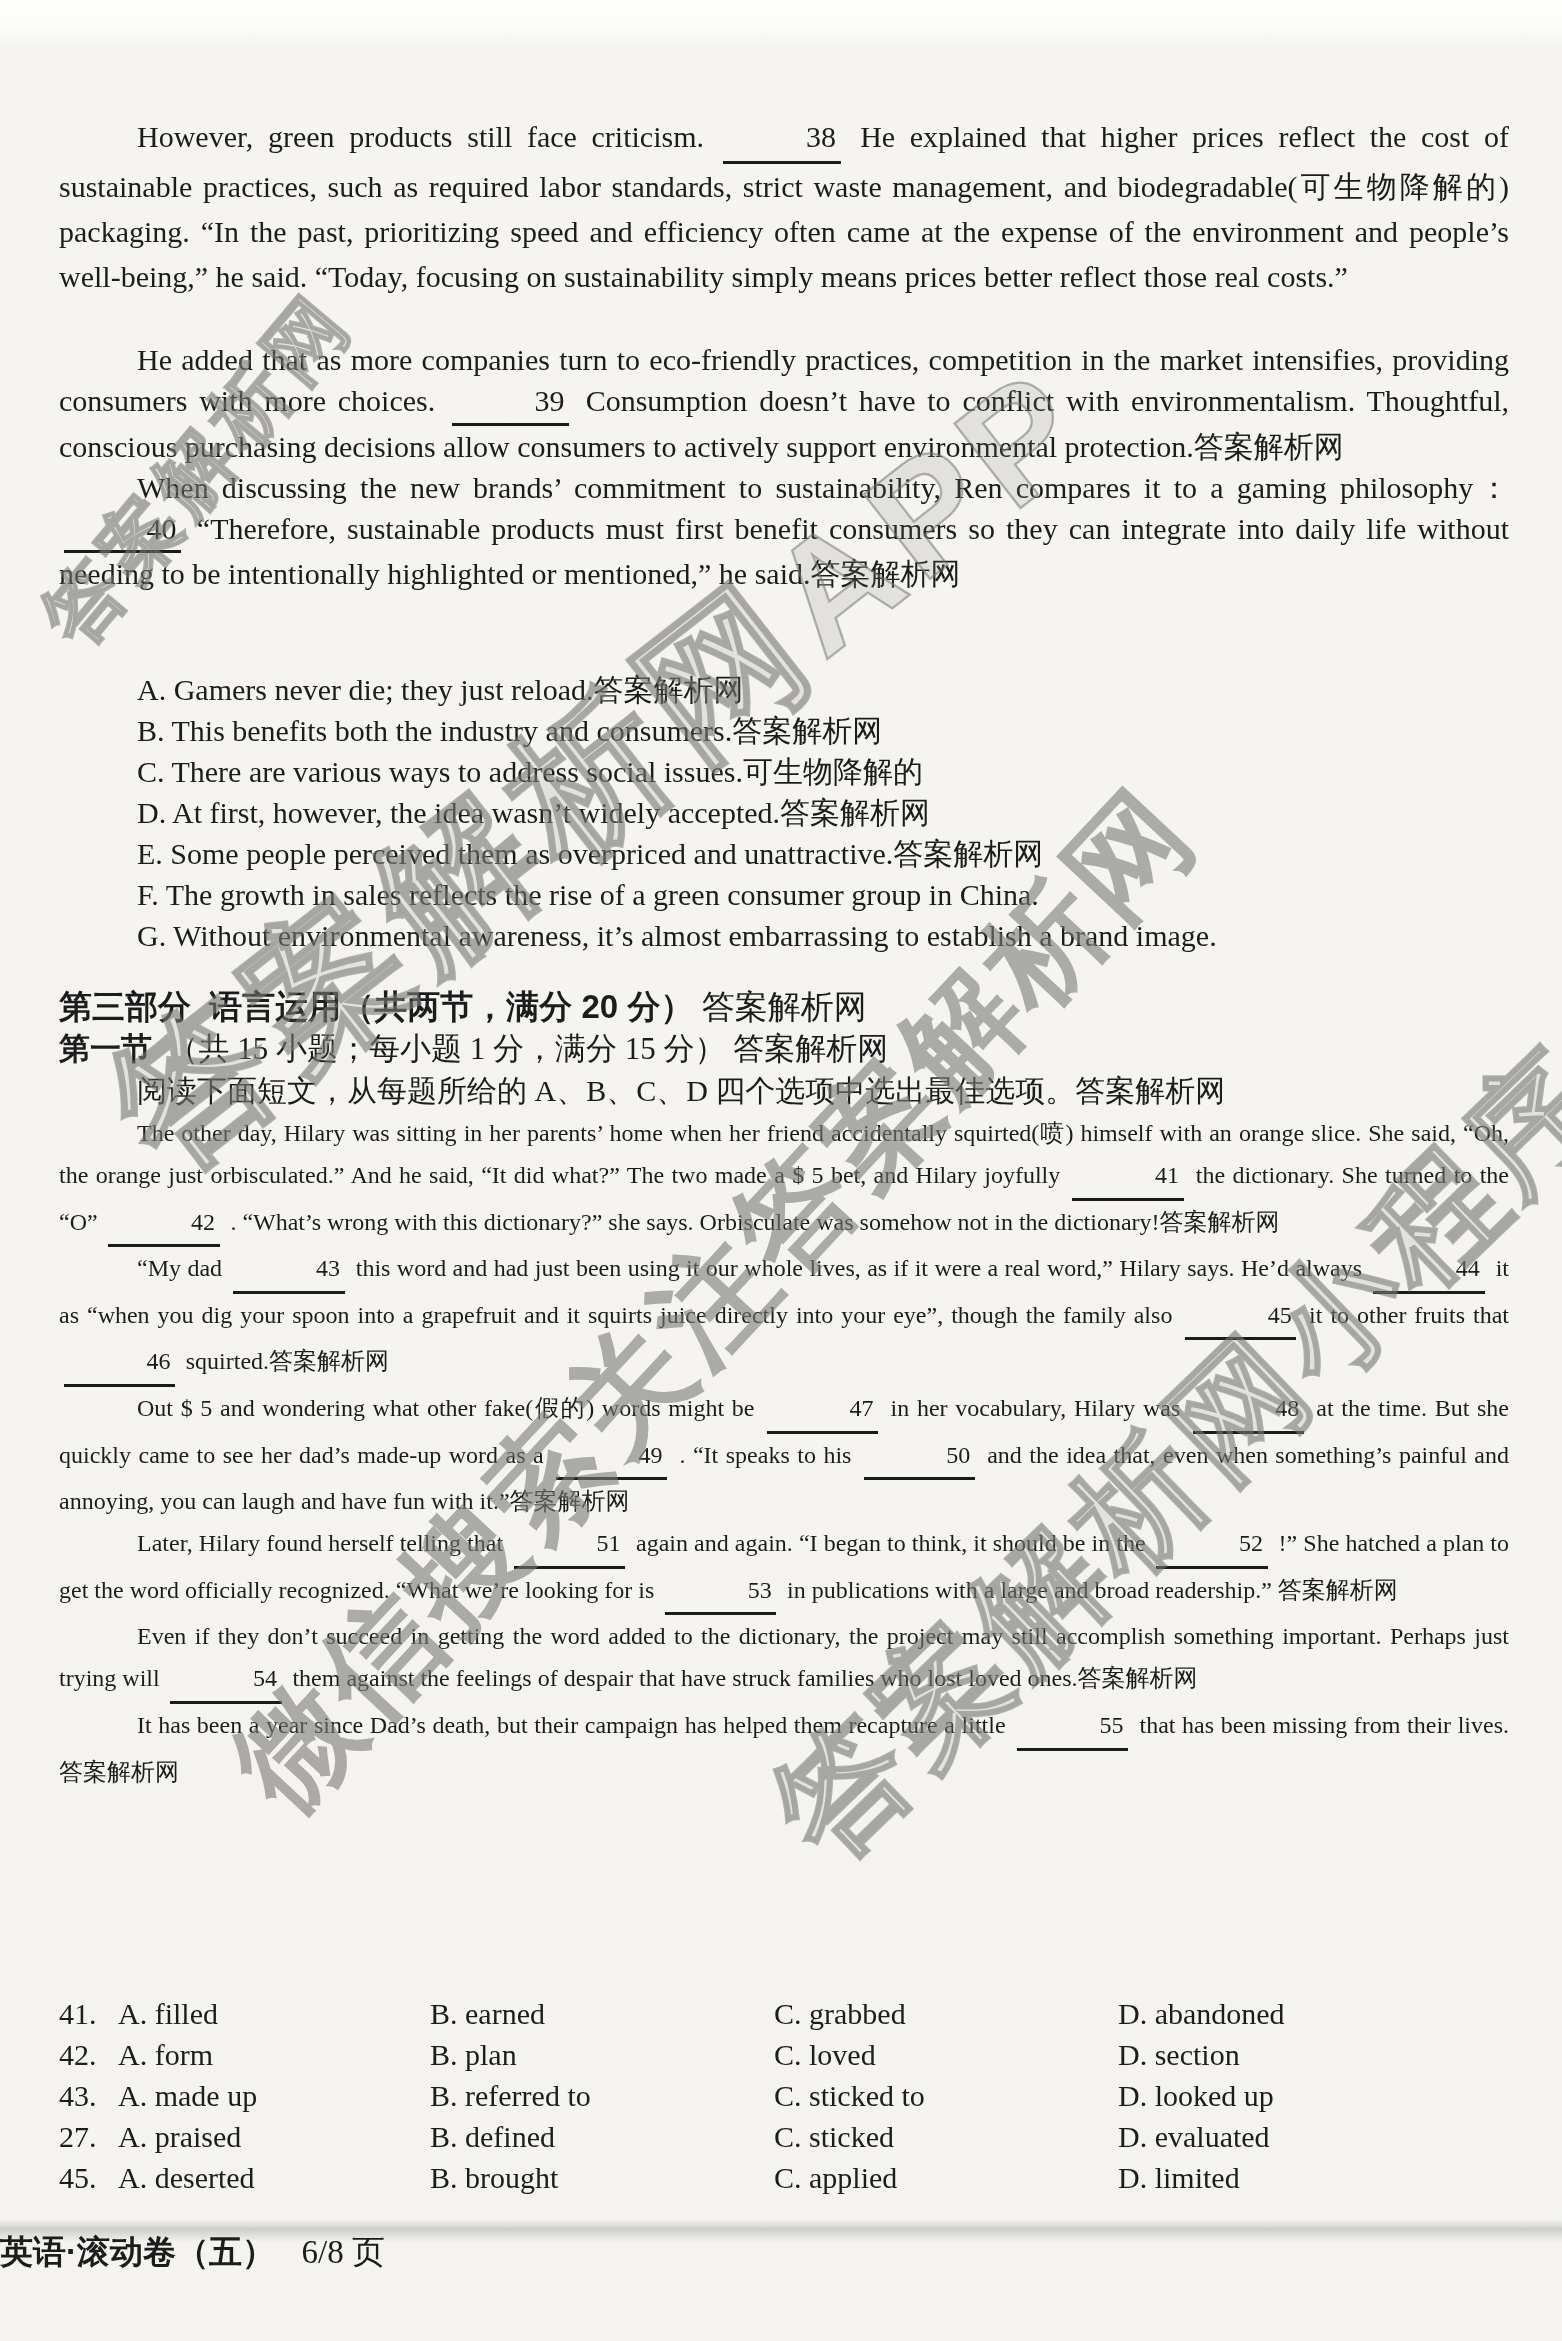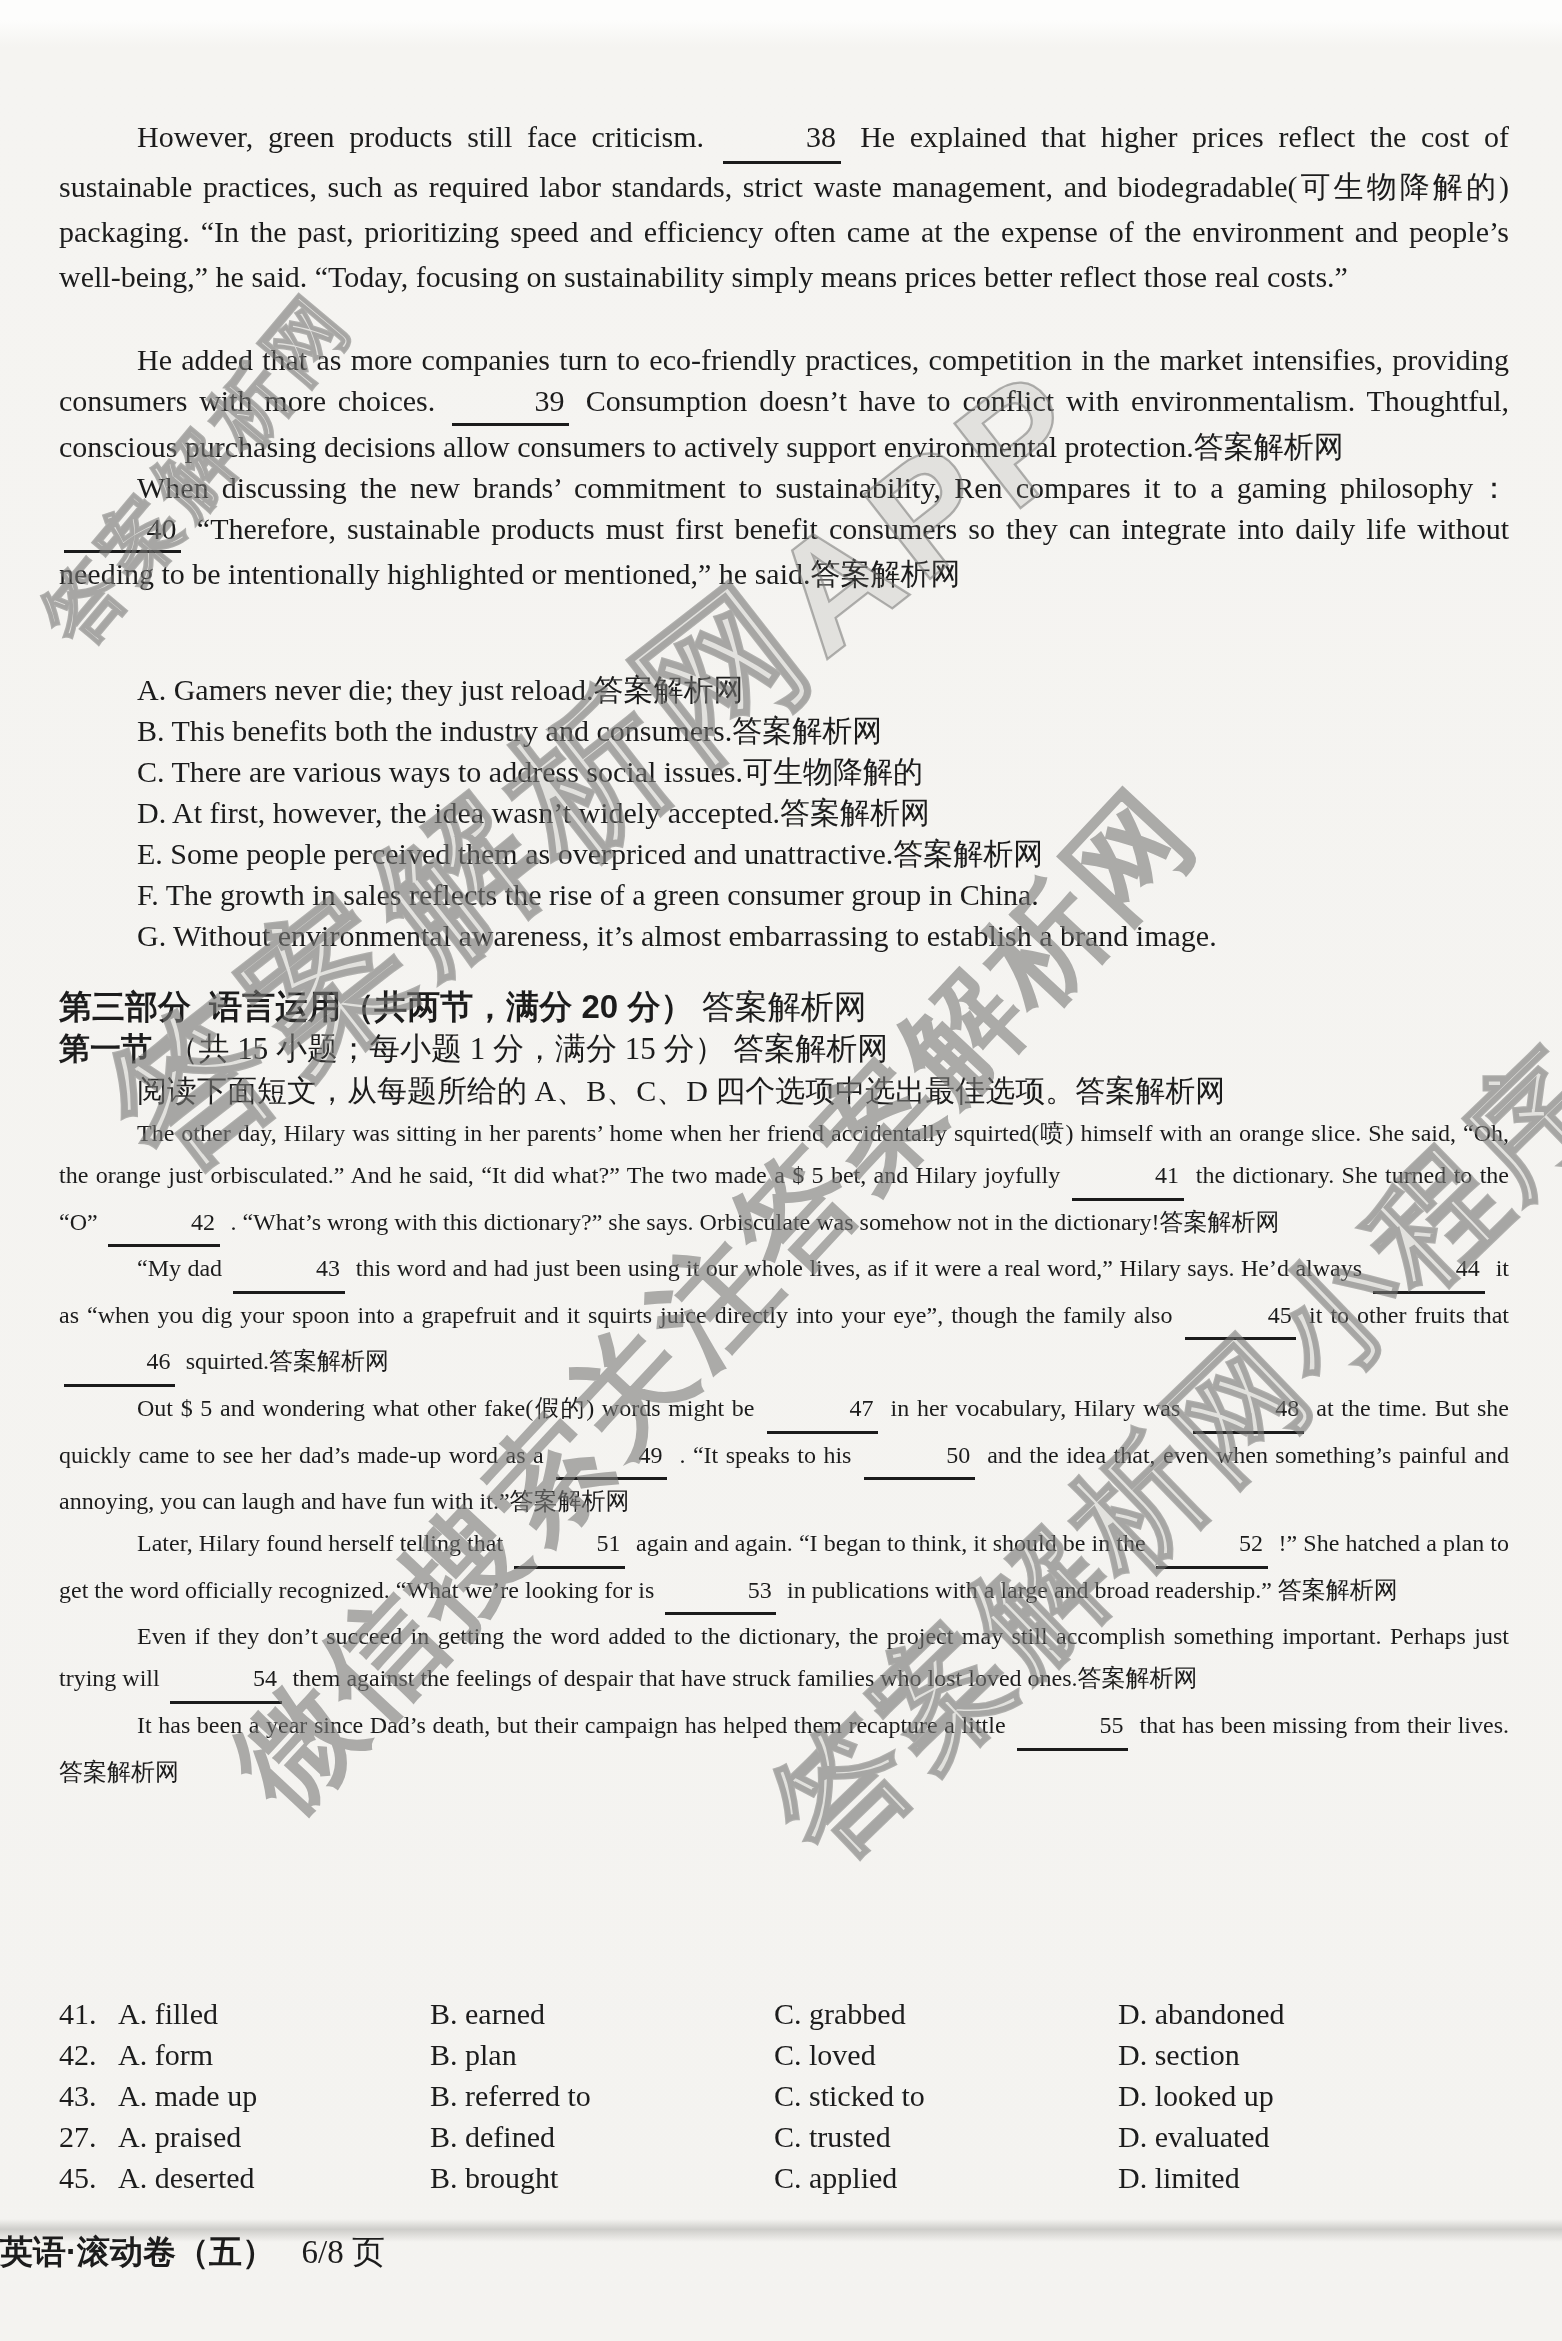--- a/index.html
+++ b/index.html
@@ -116,21 +116,21 @@
       <span class="c-num">43.</span>
       <span class="c-a">A. made up</span>
       <span class="c-b">B. referred to</span>
       <span class="c-c">C. sticked to</span>
       <span class="c-d">D. looked up</span>
     </div>
     <div class="crow">
       <span class="c-num">27.</span>
       <span class="c-a">A. praised</span>
       <span class="c-b">B. defined</span>
-      <span class="c-c">C. trusted</span>
+      <span class="c-c">C. sticked</span>
       <span class="c-d">D. evaluated</span>
     </div>
     <div class="crow">
       <span class="c-num">45.</span>
       <span class="c-a">A. deserted</span>
       <span class="c-b">B. brought</span>
       <span class="c-c">C. applied</span>
       <span class="c-d">D. limited</span>
     </div>
   </div>

